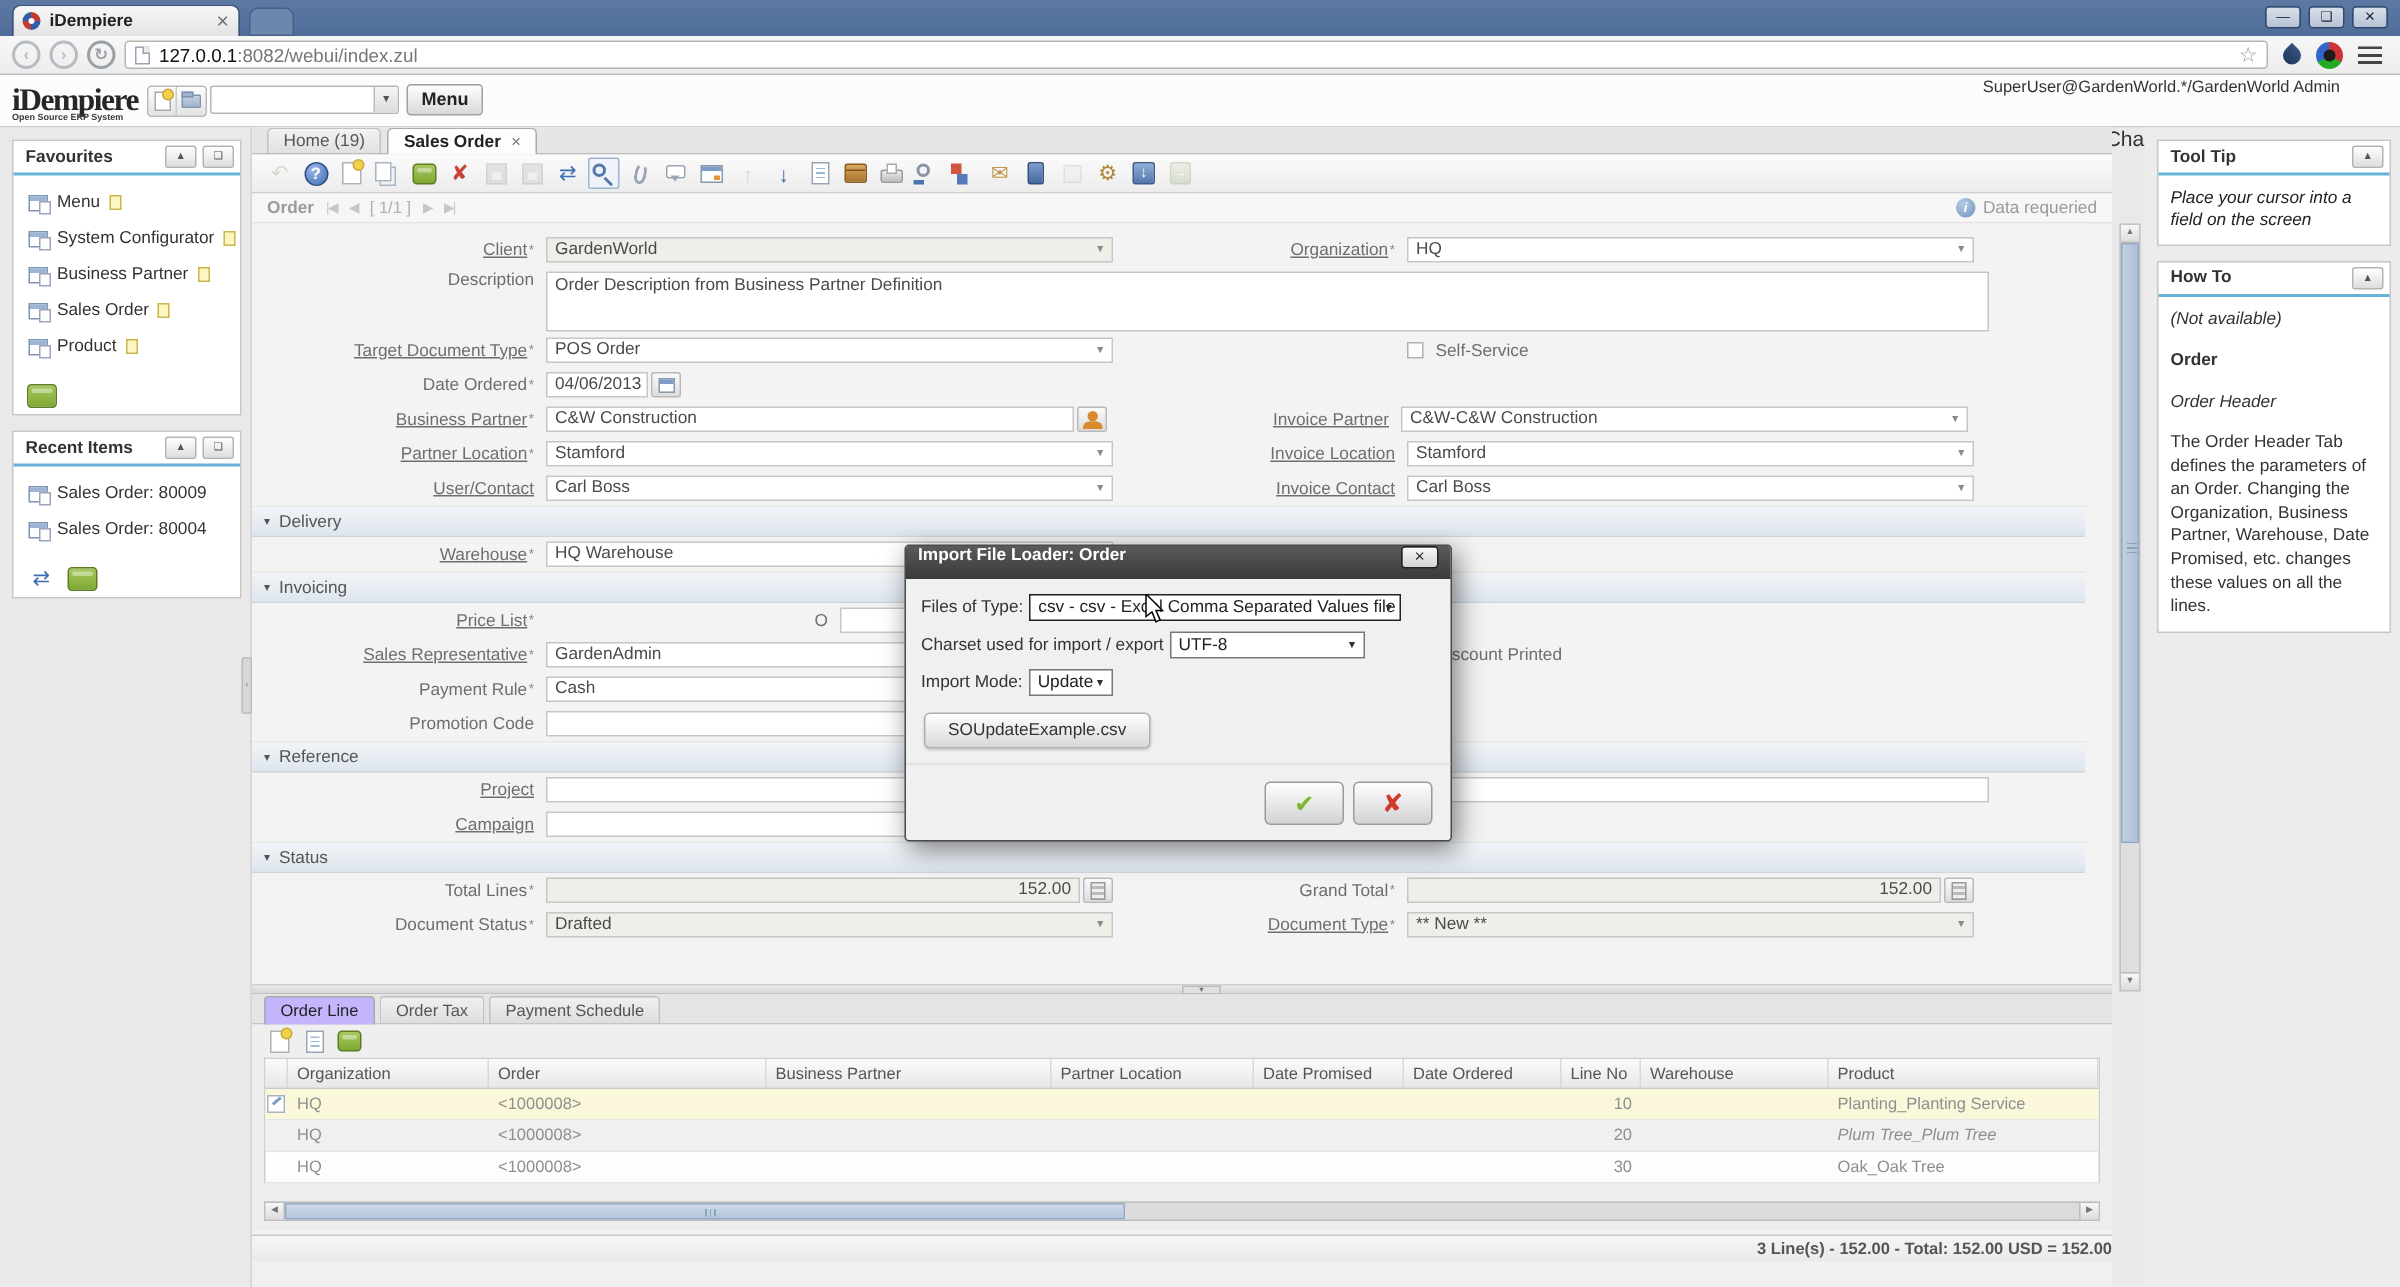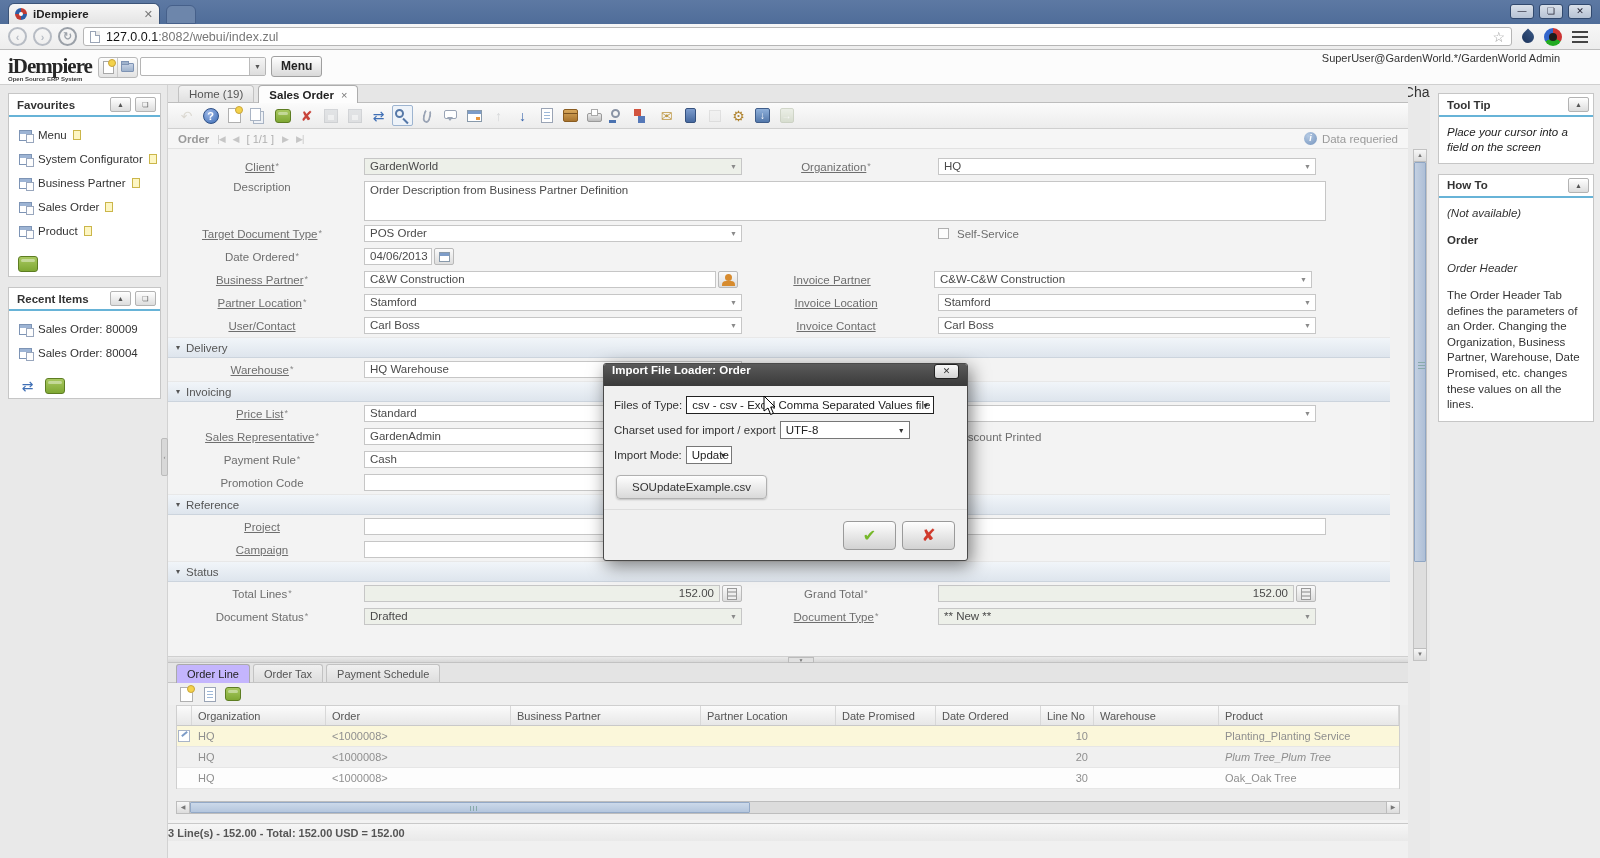--- a/index.html
+++ b/index.html
@@ -90,21 +90,21 @@
 .nav-right{margin-left:auto;display:flex;align-items:center;gap:5px}
 .infoico{width:13px;height:13px;border-radius:50%;background:radial-gradient(circle at 35% 30%,#b6cbe4,#7493bd);color:#fff;font-size:9px;font-weight:bold;font-style:italic;text-align:center;line-height:13px}
 .statustext{font-size:11.5px;color:#9a9a9a}
 
 
 .formarea{position:absolute;left:0;top:64px;right:18px;height:507px;background:#f3f3f3;overflow:hidden;padding-top:6px}
 .band{height:21px;display:flex;align-items:center;gap:6px;padding-left:8px;background:linear-gradient(#f1f5f9,#dee5ed);border-top:1px solid #e8e8e8;border-bottom:1px solid #ccd4dd;color:#555;font-size:11.5px}
 .band .tri{font-size:8px;color:#555}
 .frow{display:flex;align-items:center;height:23px}
 .frow.tall{height:44px;align-items:flex-start;padding-top:3px}
-.flabel{width:196px;flex:0 0 196px;text-align:center;padding-right:8px;font-size:11.5px;color:#6e6e6e;white-space:nowrap}
+.flabel{width:196px;flex:0 0 196px;text-align:right;padding-right:8px;font-size:11.5px;color:#6e6e6e;white-space:nowrap}
 .flabel.lnk .lt{text-decoration:underline}
 .req{font-size:9px;color:#888;vertical-align:top;margin-left:1px}
 .inp{height:17px;border:1px solid #c6c6c6;background:#fff;font-size:11.5px;color:#4a4a4a;padding:1px 5px;white-space:nowrap;overflow:hidden}
 .inp.ro{background:#edf0e9}
 .txt{width:378px}
 .txt.wide{width:962px}
 .sel{width:378px;position:relative;padding-right:16px}
 .sel::after{content:"▼";position:absolute;right:4px;top:4px;font-size:7px;color:#8a8a8a}
 .ta{width:962px;height:40px;white-space:normal;line-height:1.25}
 .ctl{display:flex;align-items:center;gap:2px}
@@ -135,21 +135,21 @@
 .trow.alt{background:#f0f0f0}
 .tcell.num{justify-content:flex-end}
 .gutter{flex:0 0 15px;padding:0 1px}
 .c-edit{width:12px;height:12px;background:#fff;border:1px solid #a8b4c8;position:relative}
 .c-edit::after{content:"";position:absolute;left:2px;top:2px;width:7px;height:2px;background:#7d9cc8;transform:rotate(-40deg)}
 .hscroll{position:absolute;left:8px;right:8px;bottom:6px;height:13px;background:#dcdcdc;border:1px solid #bdbdbd;display:flex}
 .hs-btn{width:13px;height:11px;background:linear-gradient(#f7f7f7,#dcdcdc);border-right:1px solid #bdbdbd;font-size:6px;color:#777;text-align:center;line-height:11px}
 .hs-btn.right{border-right:none;border-left:1px solid #bdbdbd;margin-left:auto}
 .hs-thumb{width:560px;height:11px;background:linear-gradient(#ccd9ea,#b4c6dd);border:1px solid #93a9c7;border-radius:1px;position:relative}
 .hs-thumb::after{content:"";position:absolute;left:50%;top:3px;width:8px;height:5px;background:repeating-linear-gradient(90deg,#8aa 0 1px,transparent 1px 3px)}
-.statusbar{position:absolute;left:0;top:738px;right:0;height:18px;background:linear-gradient(#f6f6f6,#e9e9e9);border-top:1px solid #c9c9c9;display:flex;align-items:center;justify-content:flex-start;font-size:11px;font-weight:bold;color:#555}
+.statusbar{position:absolute;left:0;top:738px;right:0;height:18px;background:linear-gradient(#f6f6f6,#e9e9e9);border-top:1px solid #c9c9c9;display:flex;align-items:center;justify-content:flex-end;font-size:11px;font-weight:bold;color:#555}
 
 
 .vscroll{position:absolute;left:1413px;top:149px;width:14px;height:512px;background:#dedede;border:1px solid #c2c2c2}
 .vs-btn{height:12px;background:linear-gradient(#f7f7f7,#dcdcdc);border-bottom:1px solid #bdbdbd;font-size:6px;color:#777;text-align:center;line-height:11px}
 .vs-btn.dn{position:absolute;bottom:0;left:0;right:0;border-top:1px solid #bdbdbd;border-bottom:none}
 .vs-thumb{position:absolute;left:0;right:0;top:12px;height:400px;background:linear-gradient(90deg,#c3d0e2,#aebfd6);border:1px solid #8fa6c4;border-radius:1px}
 .vs-thumb::after{content:"";position:absolute;left:3px;top:50%;width:7px;height:7px;background:repeating-linear-gradient(#8aa 0 1px,transparent 1px 3px)}
 .west-handle{position:absolute;left:161px;top:438px;width:7px;height:38px;background:#d8d8d8;border:1px solid #bbb;border-radius:2px;font-size:6px;color:#777;text-align:center;line-height:36px}
 
 
@@ -189,21 +189,21 @@
 .dlg-head{height:22px;background:linear-gradient(#5a5a5a,#3a3a3a);color:#fff;font-size:11.5px;font-weight:bold;display:flex;align-items:flex-start;padding:0 8px;border-radius:2px 2px 0 0}
 .dlg-close{margin-left:auto;width:25px;height:15px;background:linear-gradient(#f8f8f8,#d4d4d4);border:1px solid #222;border-radius:3px;color:#333;font-size:9px;text-align:center;line-height:13px}
 .dlg-body{padding:10px 0 0 10px}
 .dlg-row{display:flex;align-items:center;margin-bottom:7px}
 .dlg-lab{font-size:11.5px;color:#333;margin-right:4px;white-space:nowrap}
 .dlg-sel{height:18px;border:1px solid #777;background:#fff;display:inline-flex;align-items:center;padding:0 16px 0 5px;font-size:11.5px;color:#222;position:relative;white-space:nowrap;overflow:hidden}
 .dlg-sel::after{content:"▼";position:absolute;right:4px;top:5px;font-size:7px;color:#333}
 .dlg-sel.foc{border-color:#222}
 .dlg-row:nth-child(1) .dlg-sel{width:248px}
 .dlg-row:nth-child(2) .dlg-sel{width:130px}
-.dlg-row:nth-child(3) .dlg-sel{width:46px}
+.dlg-row:nth-child(3) .dlg-sel{width:56px}
 .file-btn{display:inline-block;margin:4px 0 0 12px;padding:5px 15px;font-size:11.5px;color:#333;border:1px solid #b0b0b0;border-radius:4px;background:linear-gradient(#fefefe,#d9d9d9);box-shadow:0 1px 2px rgba(0,0,0,.2)}
 .dlg-sep{position:absolute;left:0;right:0;bottom:50px;border-top:1px solid #ddd}
 .dlg-btns{position:absolute;right:12px;bottom:10px;display:flex;gap:6px}
 .dlg-btn{width:53px;height:29px;border:1px solid #9a9a9a;border-radius:4px;background:linear-gradient(#fefefe,#d2d2d2);font-size:16px;font-weight:bold;display:flex;align-items:center;justify-content:center}
 .dlg-btn.ok{color:#76b82a}
 .dlg-btn.cancel{color:#d03a2c;font-size:17px}
 
 
 .cursor{position:absolute;left:763px;top:396px;z-index:99}
 .bottom-fill{position:absolute;left:0;top:756px;right:0;bottom:0;background:#f0f0f0}
@@ -476,21 +476,20 @@
         <div class="frow">
           <div class="flabel lnk"><span class="lt">Warehouse</span><span class="req">*</span></div>
           <div class="inp sel"><span class="val">HQ Warehouse</span></div>
         </div>
         <div class="band">
           <span class="tri">▾</span>
           <span class="band-t">Invoicing</span>
         </div>
         <div class="frow">
           <div class="flabel lnk"><span class="lt">Price List</span><span class="req">*</span></div>
-          <div class="inp sel"><span class="val">Standard</span></div>
           <div class="flabel"><span class="lt">O</span></div>
           <div class="inp sel"><span class="val"></span></div>
         </div>
         <div class="frow">
           <div class="flabel lnk"><span class="lt">Sales Representative</span><span class="req">*</span></div>
           <div class="inp sel"><span class="val">GardenAdmin</span></div>
           <div class="flabel"></div>
           <div class="ctl">
             <span class="cb"></span>
             <span class="cblbl">Discount Printed</span>

